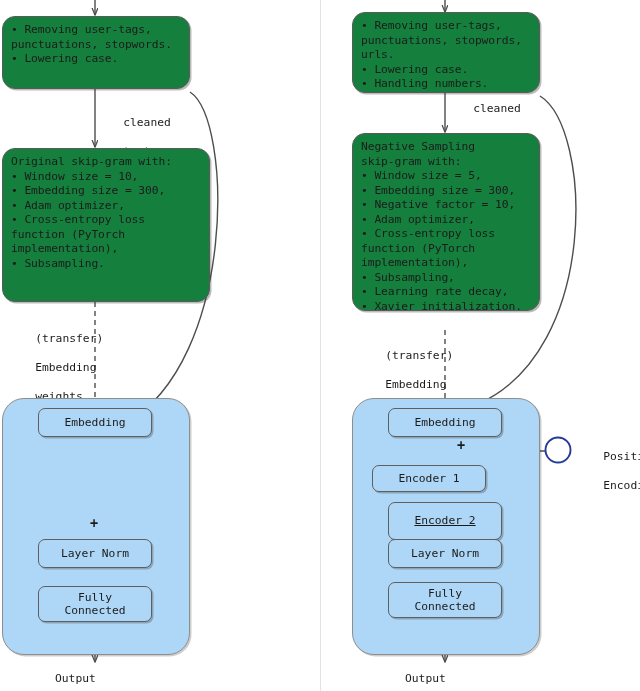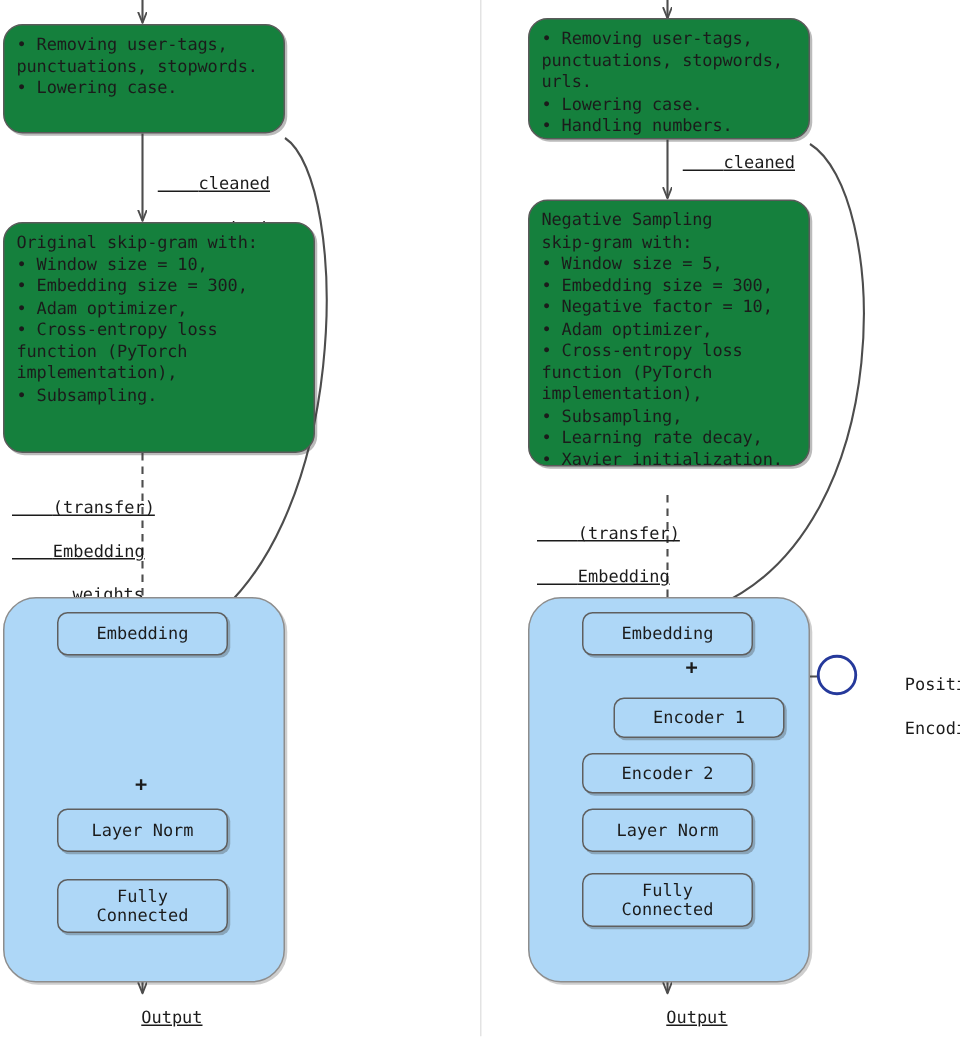--- a/index.html
+++ b/index.html
@@ -47,21 +47,21 @@
     text-align:center;white-space:pre;
     box-shadow:1.5px 1.5px 0 rgba(60,60,60,.32);
   }
   
   .lbl{
     position:absolute;
     font-size:11.3px;line-height:14.4px;
     white-space:pre;
     color:#1b1b1b;
   }
-  .lbl.c{text-align:right;text-decoration:underline;}
+  .lbl.c{text-align:left;}
   .lbl.plus{font-size:13.5px;font-weight:700;line-height:13px;}
   .divider{
     position:absolute;top:0;bottom:0;width:1px;background:#e3e3e3;
   }
 </style>
 </head>
 <body>
 
 <div id="canvas">
 
@@ -174,23 +174,23 @@
     <span>Embedding</span><br>
     <span>weights</span>
   </div>
 
   <div class="container" style="left:352px;top:398px;width:188px;height:257px;"></div>
 
   <div class="node" style="left:388px;top:408px;width:114px;height:29px;">Embedding</div>
 
   <div class="lbl plus" style="left:457px;top:439px;">+</div>
 
-  <div class="node" style="left:409px;top:465px;width:114px;height:27px;">Encoder 1</div>
-
-  <div class="node" style="left:388px;top:502px;width:114px;height:27px;">Encoder 2</div>
+  <div class="node" style="left:372px;top:465px;width:114px;height:27px;">Encoder 1</div>
+
+  <div class="node" style="left:388px;top:502px;width:114px;height:38px;text-decoration:underline;">Encoder 2</div>
 
   <div class="node" style="left:388px;top:539px;width:114px;height:29px;">Layer Norm</div>
 
   <div class="node" style="left:388px;top:582px;width:114px;height:36px;">Fully
 Connected</div>
 
   <div class="lbl" style="left:576px;top:436px;width:70px;">
     <span>Positional</span><br>
     <span>Encoding</span>
   </div>

